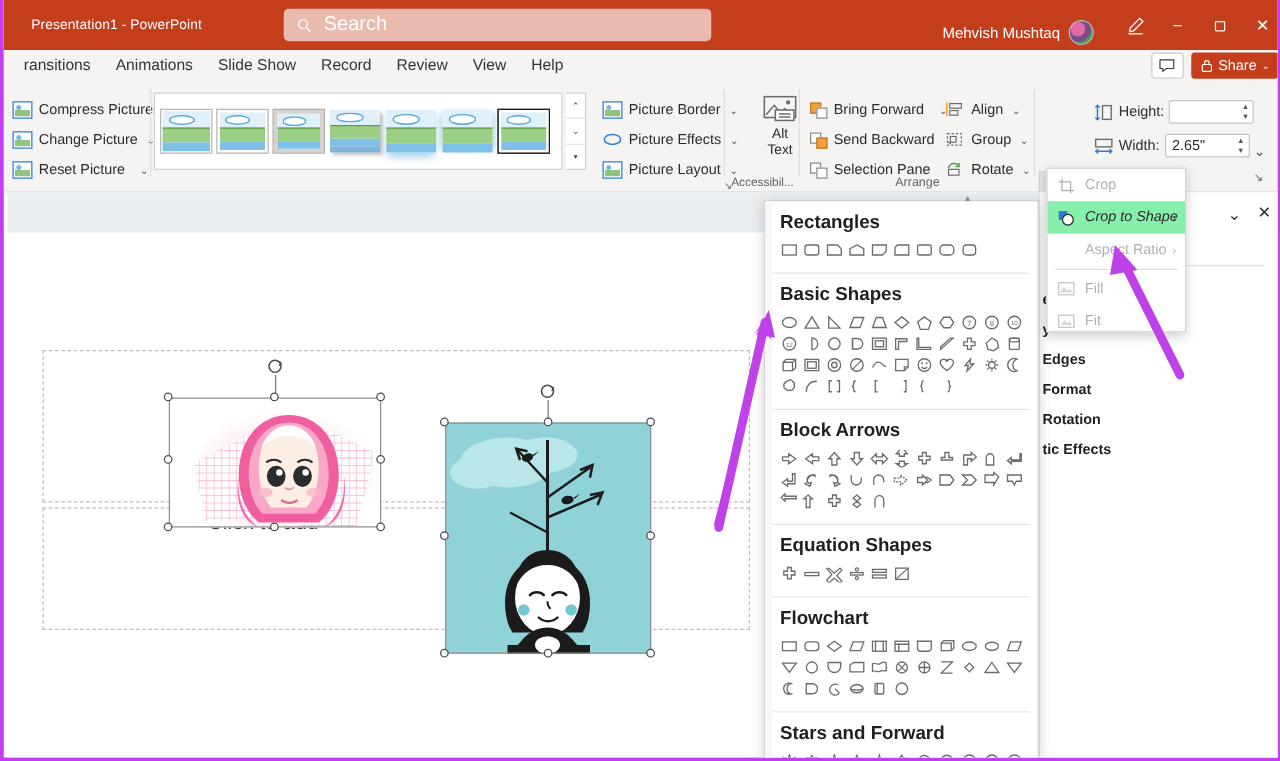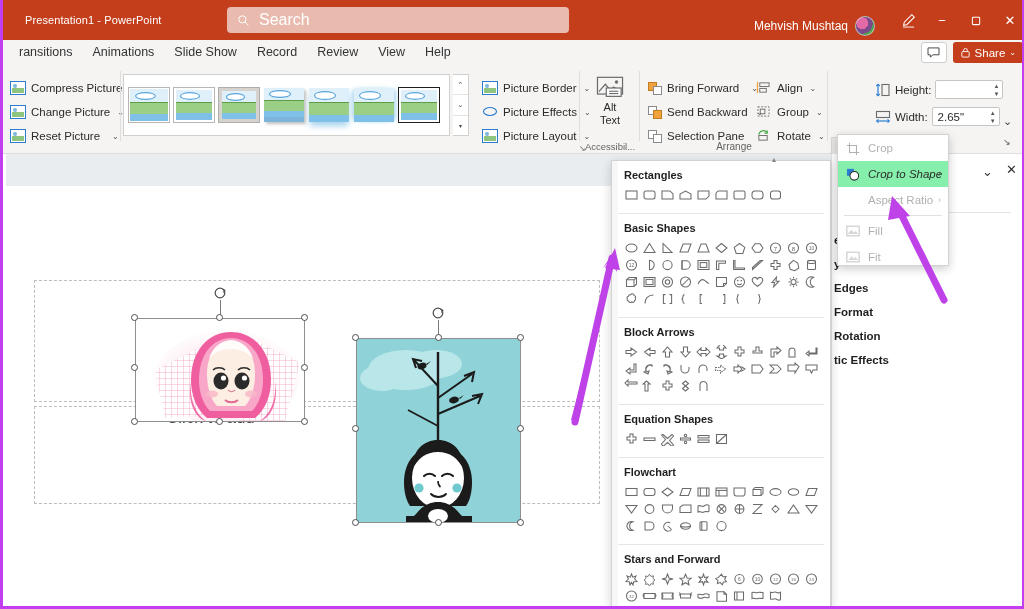--- a/index.html
+++ b/index.html
@@ -122,21 +122,21 @@
   .cmi.dis .arw { color: #b9b7b5; }
   .cmdiv { height: 1px; background: #e3e1df; margin: 2px 6px; }
   .cmicon { width: 15px; height: 13px; flex: 0 0 15px; position: relative; }
 
   
   .shapes { position: absolute; left: 608px; top: 160px; width: 220px; height: 449px;
     background: #fff; border: 1px solid #d4d2d0; box-shadow: 0 3px 10px rgba(0,0,0,.18);
     overflow: hidden; z-index: 30; }
   .sh-left-rail { position: absolute; left: 0; top: 0; width: 6px; height: 449px; background: #f7f7f7; }
   .sh-sec { padding: 0 0 4px 10px; }
-  .sh-title { font-size: 11px; font-weight: bold; color: #1f1f1f; margin: 8px 0 5px 2px; }
+  .sh-title { font-size: 15px; font-weight: bold; color: #1f1f1f; margin: 8px 0 5px 2px; }
   .sh-row { display: flex; flex-wrap: wrap; gap: 0px; width: 200px; }
   .sh-cell { width: 18px; height: 17px; display: flex; align-items: center; justify-content: center; }
   .sh-cell svg { display: block; }
   .sh-hr { height: 1px; background: #e8e6e4; margin: 6px 6px 0 4px; }
 
   
   .workarea { position: absolute; left: 3px; top: 154px; width: 1018px; height: 452px; background: #fff; }
   .topstrip { position: absolute; left: 0; top: 0; width: 1018px; height: 32px; background: #e9edf0; }
   .slide { position: absolute; left: 28px; top: 126px; width: 566px; height: 276px; }
   .ph-box { position: absolute; border: 1px dashed #bdbdbd; }
@@ -324,21 +324,21 @@
       </div>
       <div class="cmd" style="position:absolute;left:2px;top:61px">
         <span class="ic ic-pic ic-blue"></span>
         <span>Picture Layout</span>
         <span class="cv">⌄</span>
       </div>
     </div>
     <div class="rsep" style="left:576px"></div>
 
     <div class="rgroup" style="left:580px;width:54px">
-      <div class="bigbtn" style="left:4px;top:10px">
+      <div class="bigbtn" style="left:18px;top:10px">
         <svg width="30" height="26" viewBox="0 0 32 28">
           <rect x="2.5" y="2.5" width="27" height="18" fill="none" stroke="#6b6b6b" stroke-width="1.3"></rect>
           <path d="M4 18l7-8 5.5 6.5 3.5-3.5 7 5" fill="none" stroke="#6b6b6b" stroke-width="1.3"></path>
           <circle cx="23" cy="7.5" r="1.8" fill="#6b6b6b"></circle>
           <rect x="12" y="14" width="16" height="9" fill="#fff" stroke="#6b6b6b" stroke-width="1.3"></rect>
           <line x1="15" y1="17.5" x2="25" y2="17.5" stroke="#6b6b6b" stroke-width="1.2"></line>
           <line x1="15" y1="20" x2="25" y2="20" stroke="#6b6b6b" stroke-width="1.2"></line>
         </svg>
         <span class="lab">Alt</span>
         <span class="lab">Text</span>

